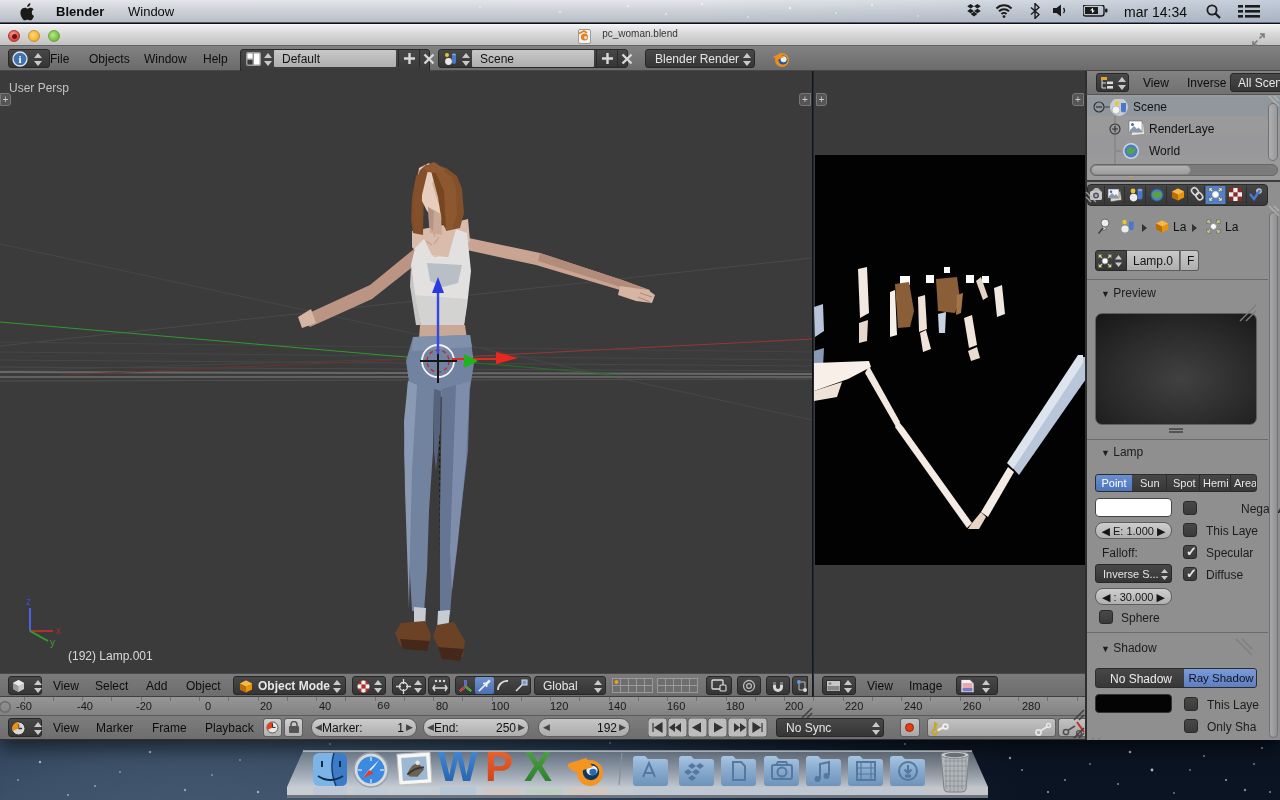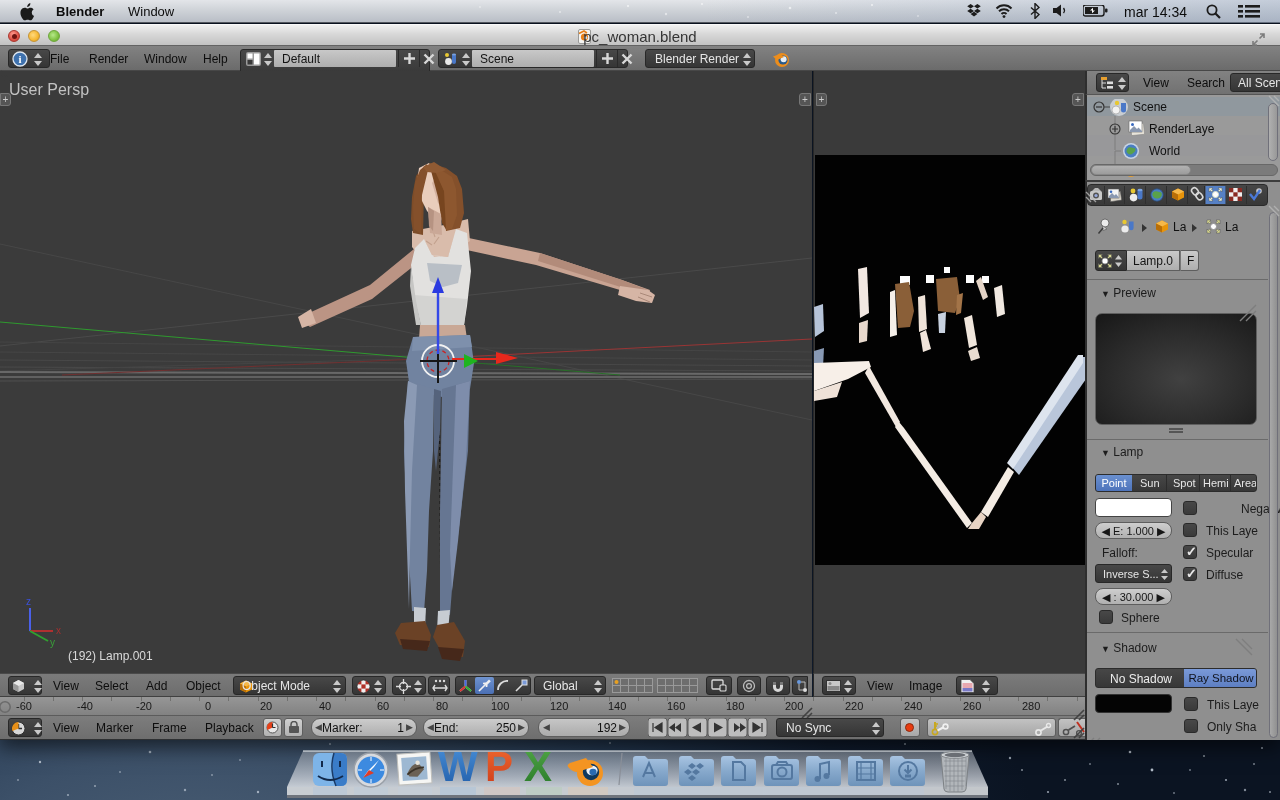--- a/index.html
+++ b/index.html
@@ -12,21 +12,21 @@
 #menubar{left:0;top:0;width:1280px;height:23px;
  background:linear-gradient(180deg,#e3e5e9 0%,#cfd3d8 45%,#b9bec6 100%);
  border-bottom:1px solid #51555c;color:#111;font-size:13px;}
 #menubar .tint{left:0;top:0;width:1280px;height:23px;background:linear-gradient(90deg,rgba(150,170,195,0) 55%,rgba(140,160,190,.35) 100%);}
 .mb{top:4px;font-size:13px;color:#0c0c0c;}
 
 #win{left:0;top:24px;width:1280px;height:716px;box-shadow:0 8px 18px rgba(0,0,0,.55);}
 #titlebar{left:0;top:0;width:1280px;height:22px;
  background:linear-gradient(180deg,#f0f0f0 0%,#d8d8d8 45%,#c2c2c2 100%);
  border-bottom:1px solid #636363;border-top:1px solid #f8f8f8;}
-#title{left:0;top:3px;width:1280px;text-align:center;font-size:15px;color:#353535;}
+#title{left:0;top:3px;width:1280px;text-align:center;font-size:10px;color:#353535;}
 .tl{top:5px;width:12px;height:12px;border-radius:50%;}
 .dkb{background:linear-gradient(180deg,#484848,#353535);border:1px solid #282828;border-radius:3px;color:#e7e7e7;}
 .ltb{background:linear-gradient(180deg,#c6c6c6,#ababab);border:1px solid #5e5e5e;border-radius:3px;color:#111;}
 .menu{color:#0d0d0d;font-size:12px;}
 .wtx{color:#e6e6e6;font-size:12px;}
 
 #infobar{left:0;top:22px;width:1280px;height:25px;background:linear-gradient(180deg,#828282,#6b6b6b);border-bottom:1px solid #474747;}
 #v3d{left:0;top:47px;width:812px;height:602px;background:#3b3b3b;}
 #v3dh{left:0;top:649px;width:812px;height:24px;background:linear-gradient(180deg,#7b7b7b,#6d6d6d);border-top:1px solid #4a4a4a;border-bottom:1px solid #404040;}
 #uv{left:813px;top:47px;width:272px;height:602px;background:#3a3a3a;border-left:1px solid #272727;}
@@ -100,21 +100,21 @@
    <svg class="abs" style="left:3px;top:1px" width="16" height="16" viewBox="0 0 16 16">
           <circle cx="8" cy="8" r="7" fill="#3f72ae" stroke="#dfe7f0" stroke-width="1.3"></circle>
           <text x="8" y="12" font-size="11" font-weight="bold" fill="#fff" text-anchor="middle" font-family="Liberation Serif">i</text>
         </svg>
    <svg class="abs" style="left:24px;top:2px" width="10" height="15" viewBox="0 0 10 15">
           <path d="M5 1 9 6H1z" fill="#c9c9c9"></path>
           <path d="M5 14 1 9h8z" fill="#c9c9c9"></path>
         </svg>
   </div>
   <span class="menu abs" style="left:50px;top:6px;">File</span>
-  <span class="menu abs" style="left:89px;top:6px;">Render</span>
+  <span class="menu abs" style="left:89px;top:6px;">Objects</span>
   <span class="menu abs" style="left:144px;top:6px;">Window</span>
   <span class="menu abs" style="left:203px;top:6px;text-align:right;">Help</span>
   <div class="dkb abs" style="left:240px;top:3px;width:190px;height:31px;">
    <svg class="abs" style="left:5px;top:2px" width="15" height="14" viewBox="0 0 15 14">
           <rect x="0" y="0" width="15" height="14" rx="2" fill="#9b9b9b"></rect>
           <rect x="1.5" y="1.5" width="5" height="5" fill="#fff"></rect>
           <rect x="1.5" y="8" width="5" height="4.5" fill="#3a3a3a"></rect>
           <rect x="8" y="1.5" width="5.5" height="11" fill="#fff"></rect>
         </svg>
    <svg class="abs" style="left:22px;top:2px" width="10" height="15" viewBox="0 0 10 15">
@@ -254,21 +254,21 @@
 
    <g font-size="10" font-family="Liberation Sans">
     <path d="M30 560V537" stroke="#4a60e8" stroke-width="2"></path>
     <path d="M30 560H53" stroke="#b03030" stroke-width="2"></path>
     <path d="M30 560 48 570" stroke="#30a030" stroke-width="2"></path>
     <text x="26" y="534" fill="#3a50d8">z</text>
           <text x="50" y="575" fill="#38a038">y</text>
           <text x="56" y="563" fill="#a03030">x</text>
    </g>
   </svg>
-  <span class="abs" style="left:9px;top:10px;font-size:16px;color:#c2c2c2;">User Persp</span>
+  <span class="abs" style="left:9px;top:10px;font-size:12px;color:#c2c2c2;">User Persp</span>
   <span class="abs" style="left:68px;top:578px;font-size:12px;color:#dadada;">(192) Lamp.001</span>
   <div class="abs" style="left:0;top:22px;width:11px;height:13px;background:#555;border:1px solid #777;border-radius:0 3px 3px 0;color:#ccc;font-size:10px;line-height:11px;text-align:center;">+</div>
   <div class="abs" style="left:799px;top:22px;width:12px;height:13px;background:#555;border:1px solid #777;border-radius:3px 0 0 3px;color:#ccc;font-size:10px;line-height:11px;text-align:center;">+</div>
  </div>
  <div id="v3dh" class="abs">
   <div class="dkb abs" style="left:8px;top:2px;width:34px;height:19px;">
    <svg class="abs" style="left:2px;top:2px" width="15" height="14" viewBox="0 0 15 14">
           <path d="M7.5 1 13 4v6l-5.5 3L2 10V4z" fill="#c8c8c8"></path>
           <path d="M7.5 1 13 4 7.5 7 2 4z" fill="#e8e8e8"></path>
           <path d="M7.5 7v6L2 10V4z" fill="#9a9a9a"></path>
@@ -281,21 +281,21 @@
   <span class="menu abs" style="left:53px;top:5px;">View</span>
   <span class="menu abs" style="left:95px;top:5px;">Select</span>
   <span class="menu abs" style="left:146px;top:5px;">Add</span>
   <span class="menu abs" style="left:186px;top:5px;">Object</span>
   <div class="dkb abs" style="left:233px;top:2px;width:113px;height:19px;">
    <svg class="abs" style="left:5px;top:3px" width="14" height="13" viewBox="0 0 14 13">
           <path d="M7 0.5 13 3.5v6L7 12.5 1 9.5v-6z" fill="#e8940a"></path>
           <path d="M7 0.5 13 3.5 7 6.5 1 3.5z" fill="#f6b84a"></path>
           <path d="M7 6.5v6L1 9.5v-6z" fill="#b86e08"></path>
         </svg>
-   <span class="wtx abs" style="left:8px;top:2px;">Object Mode</span>
+   <span class="wtx abs" style="left:24px;top:2px;font-weight:bold;">Object Mode</span>
    <svg class="abs" style="left:98px;top:2px" width="10" height="15" viewBox="0 0 10 15">
           <path d="M5 1 9 6H1z" fill="#c9c9c9"></path>
           <path d="M5 14 1 9h8z" fill="#c9c9c9"></path>
         </svg>
   </div>
   <div class="dkb abs" style="left:352px;top:2px;width:34px;height:19px;">
    <svg class="abs" style="left:3px;top:2px" width="15" height="15" viewBox="0 0 15 15">
           <defs>
             <clipPath id="sphc">
               <circle cx="7.5" cy="7.5" r="6.5"></circle>
@@ -534,21 +534,21 @@
           <path d="M2 3v8h4M2 6h4" stroke="#ddd" fill="none"></path>
           <rect x="7" y="4.5" width="6" height="2.6" fill="#ddd"></rect>
           <rect x="7" y="9" width="6" height="2.6" fill="#ddd"></rect>
         </svg>
    <svg class="abs" style="left:20px;top:2px" width="10" height="15" viewBox="0 0 10 15">
           <path d="M5 1 9 6H1z" fill="#c9c9c9"></path>
           <path d="M5 14 1 9h8z" fill="#c9c9c9"></path>
         </svg>
   </div>
   <span class="menu abs" style="left:56px;top:5px;">View</span>
-  <span class="menu abs" style="left:100px;top:5px;">Search</span>
+  <span class="menu abs" style="left:100px;top:5px;">Inverse</span>
   <div class="dkb abs" style="left:143px;top:2px;width:52px;height:19px;border-radius:3px 0 0 3px;">
    <span class="wtx abs" style="left:7px;top:2px;white-space:nowrap;">All Scene</span>
   </div>
  </div>
  <div id="props" class="abs">
   <div class="abs" style="left:0;top:2px;width:181px;height:22px;background:linear-gradient(180deg,#464646,#383838);border:1px solid #2a2a2a;border-radius:4px;"></div>
   <svg class="abs" style="left:0;top:4px" width="180" height="18" viewBox="0 0 180 18">
    <g stroke="#2e2e2e">
           <path d="M17.5 0v18M37.5 0v18M58.5 0v18M79.5 0v18M100.5 0v18M117.5 0v18M138.5 0v18M159.5 0v18"></path>
         </g>
@@ -727,21 +727,21 @@
         <g stroke="#70706e">
           <path d="M24.5 0v4M53.5 0v4M82.5 0v4M111.5 0v4M141.5 0v4M170.5 0v4M199.5 0v4M228.5 0v4M258.5 0v4M287.5 0v4M316.5 0v4M345.5 0v4M375.5 0v4M404.5 0v4M433.5 0v4M462.5 0v4M492.5 0v4M521.5 0v4M550.5 0v4M579.5 0v4M609.5 0v4M638.5 0v4M667.5 0v4M696.5 0v4M726.5 0v4M755.5 0v4M784.5 0v4M813.5 0v4M843.5 0v4M872.5 0v4M901.5 0v4M930.5 0v4M960.5 0v4M989.5 0v4M1018.5 0v4M1047.5 0v4M1077.5 0v4"></path>
         </g>
       </svg>
   <span class="num abs" style="left:16px;top:3px;">-60</span>
       <span class="num abs" style="left:77px;top:3px;">-40</span>
       <span class="num abs" style="left:136px;top:3px;">-20</span>
       <span class="num abs" style="left:205px;top:3px;">0</span>
       <span class="num abs" style="left:260px;top:3px;">20</span>
       <span class="num abs" style="left:319px;top:3px;">40</span>
-      <span class="num abs" style="left:377px;top:3px;">60</span>
+      <span class="num abs" style="left:377px;top:3px;font-family:Liberation Mono, monospace;">60</span>
       <span class="num abs" style="left:436px;top:3px;">80</span>
       <span class="num abs" style="left:491px;top:3px;">100</span>
       <span class="num abs" style="left:550px;top:3px;">120</span>
       <span class="num abs" style="left:608px;top:3px;">140</span>
       <span class="num abs" style="left:667px;top:3px;">160</span>
       <span class="num abs" style="left:726px;top:3px;">180</span>
       <span class="num abs" style="left:785px;top:3px;">200</span>
       <span class="num abs" style="left:845px;top:3px;">220</span>
       <span class="num abs" style="left:904px;top:3px;">240</span>
       <span class="num abs" style="left:963px;top:3px;">260</span>

